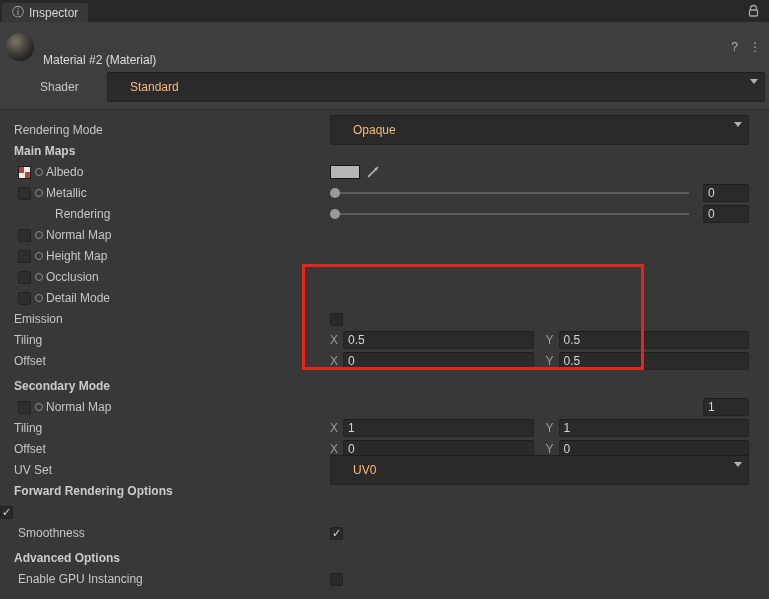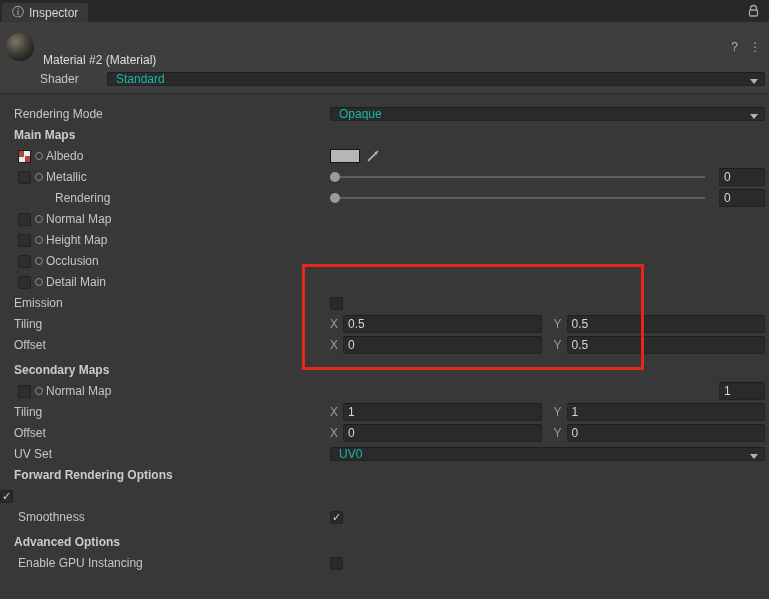--- a/index.html
+++ b/index.html
@@ -28,23 +28,23 @@
     width: 28px; height: 28px; border-radius: 50%; flex: none; margin-right: 9px;
     background: radial-gradient(circle at 35% 30%, #7d7668, #413e37 45%, #141414 88%);
   }
   .header-title { flex: 1; color: #dedede; margin-top: 26px; }
   .header-icons { display: flex; gap: 11px; color: #b5b5b5; padding-right: 4px; }
   .header-icons .hicon { cursor: default; }
   .shader-row { display: flex; align-items: center; margin-top: 5px; gap: 12px; }
   .shader-label { margin-left: 34px; width: 55px; flex: none; }
   
   .dropdown {
-    flex: 1; height: 14px; background: #2a2a2a; border: 1px solid #232323; border-top-color: #1d1d1d;
-    border-radius: 2px; display: flex; align-items: center; padding: 0 6px 0 8px;
-    color: #14b8a6; position: relative; overflow: hidden;
+    flex: 1; height: 30px; background: #2a2a2a; border: 1px solid #232323; border-top-color: #1d1d1d;
+    border-radius: 2px; display: flex; align-items: center; padding: 0 6px 0 22px;
+    color: #fdba74; position: relative; overflow: hidden;
   }
   .caret {
     position: absolute; right: 6px; top: 6px; width: 0; height: 0;
     border-left: 4px solid transparent; border-right: 4px solid transparent; border-top: 5px solid #b4b4b4;
   }
   input.field {
     height: 18px; background: #2a2a2a; border: 1px solid #232323; border-top-color: #1d1d1d;
     border-radius: 2px; color: #d6d6d6; font: 12px "Liberation Sans", sans-serif;
     padding: 0 4px; outline: none; min-width: 0;
   }
@@ -70,21 +70,21 @@
   .slider { flex: 1; position: relative; height: 14px; }
   .slider .track { position: absolute; left: 0; right: 0; top: 6px; height: 2px; background: #5e5e5e; }
   .slider .thumb { position: absolute; left: 0; top: 2px; width: 10px; height: 10px; border-radius: 50%; background: #9a9a9a; }
   .swatch { width: 30px; height: 14px; background: #b6b6b6; border: 1px solid #161616; flex: none; }
   .eyedrop { margin-left: 6px; flex: none; }
   .axis { color: #9a9a9a; margin-right: 5px; flex: none; }
   .axis2 { margin-left: 12px; }
   .axisfield { flex: 1; }
   
   .rows { padding-top: 10px; }
-  .row { display: flex; align-items: center; height: 20px; margin: 0 4px 1px 0; }
+  .row { display: flex; align-items: center; height: 20px; margin: 0 20px 1px 0; }
   .row.gap { margin-top: 5px; }
   .label { width: 330px; flex: none; padding-left: 14px; white-space: nowrap; overflow: hidden; color: #c6c6c6; }
   .label.bold { font-weight: bold; color: #cbcbcb; }
   .label.tex { display: flex; align-items: center; padding-left: 18px; }
   .label.ind1 { padding-left: 55px; }
   .label.ind2 { padding-left: 81px; }
   .label.sub { padding-left: 18px; }
   .ctrl { flex: 1; display: flex; align-items: center; min-width: 0; }
   .spacer { flex: 1; }
   
@@ -206,21 +206,21 @@
       <span class="slotbox"></span>
       <span class="objcircle"></span>
       <span>Occlusion</span>
     </div>
   </div>
 
   <div class="row">
     <div class="label tex">
       <span class="slotbox"></span>
       <span class="objcircle"></span>
-      <span>Detail Main</span>
+      <span>Detail Mode</span>
     </div>
   </div>
 
   <div class="row">
     <div class="label">Emission</div>
     <div class="ctrl">
       <div class="checkbox"></div>
     </div>
   </div>
 
@@ -238,21 +238,21 @@
     <div class="label">Offset</div>
     <div class="ctrl">
       <span class="axis">X</span>
       <input class="field axisfield" value="0" style="">
       <span class="axis axis2">Y</span>
       <input class="field axisfield" value="0.5" style="">
     </div>
   </div>
 
   <div class="row gap">
-    <div class="label bold">Secondary Maps</div>
+    <div class="label bold">Secondary Mode</div>
   </div>
 
 
   <div class="row">
     <div class="label tex">
       <span class="slotbox"></span>
       <span class="objcircle"></span>
       <span>Normal Map</span>
     </div>
     <div class="ctrl">

